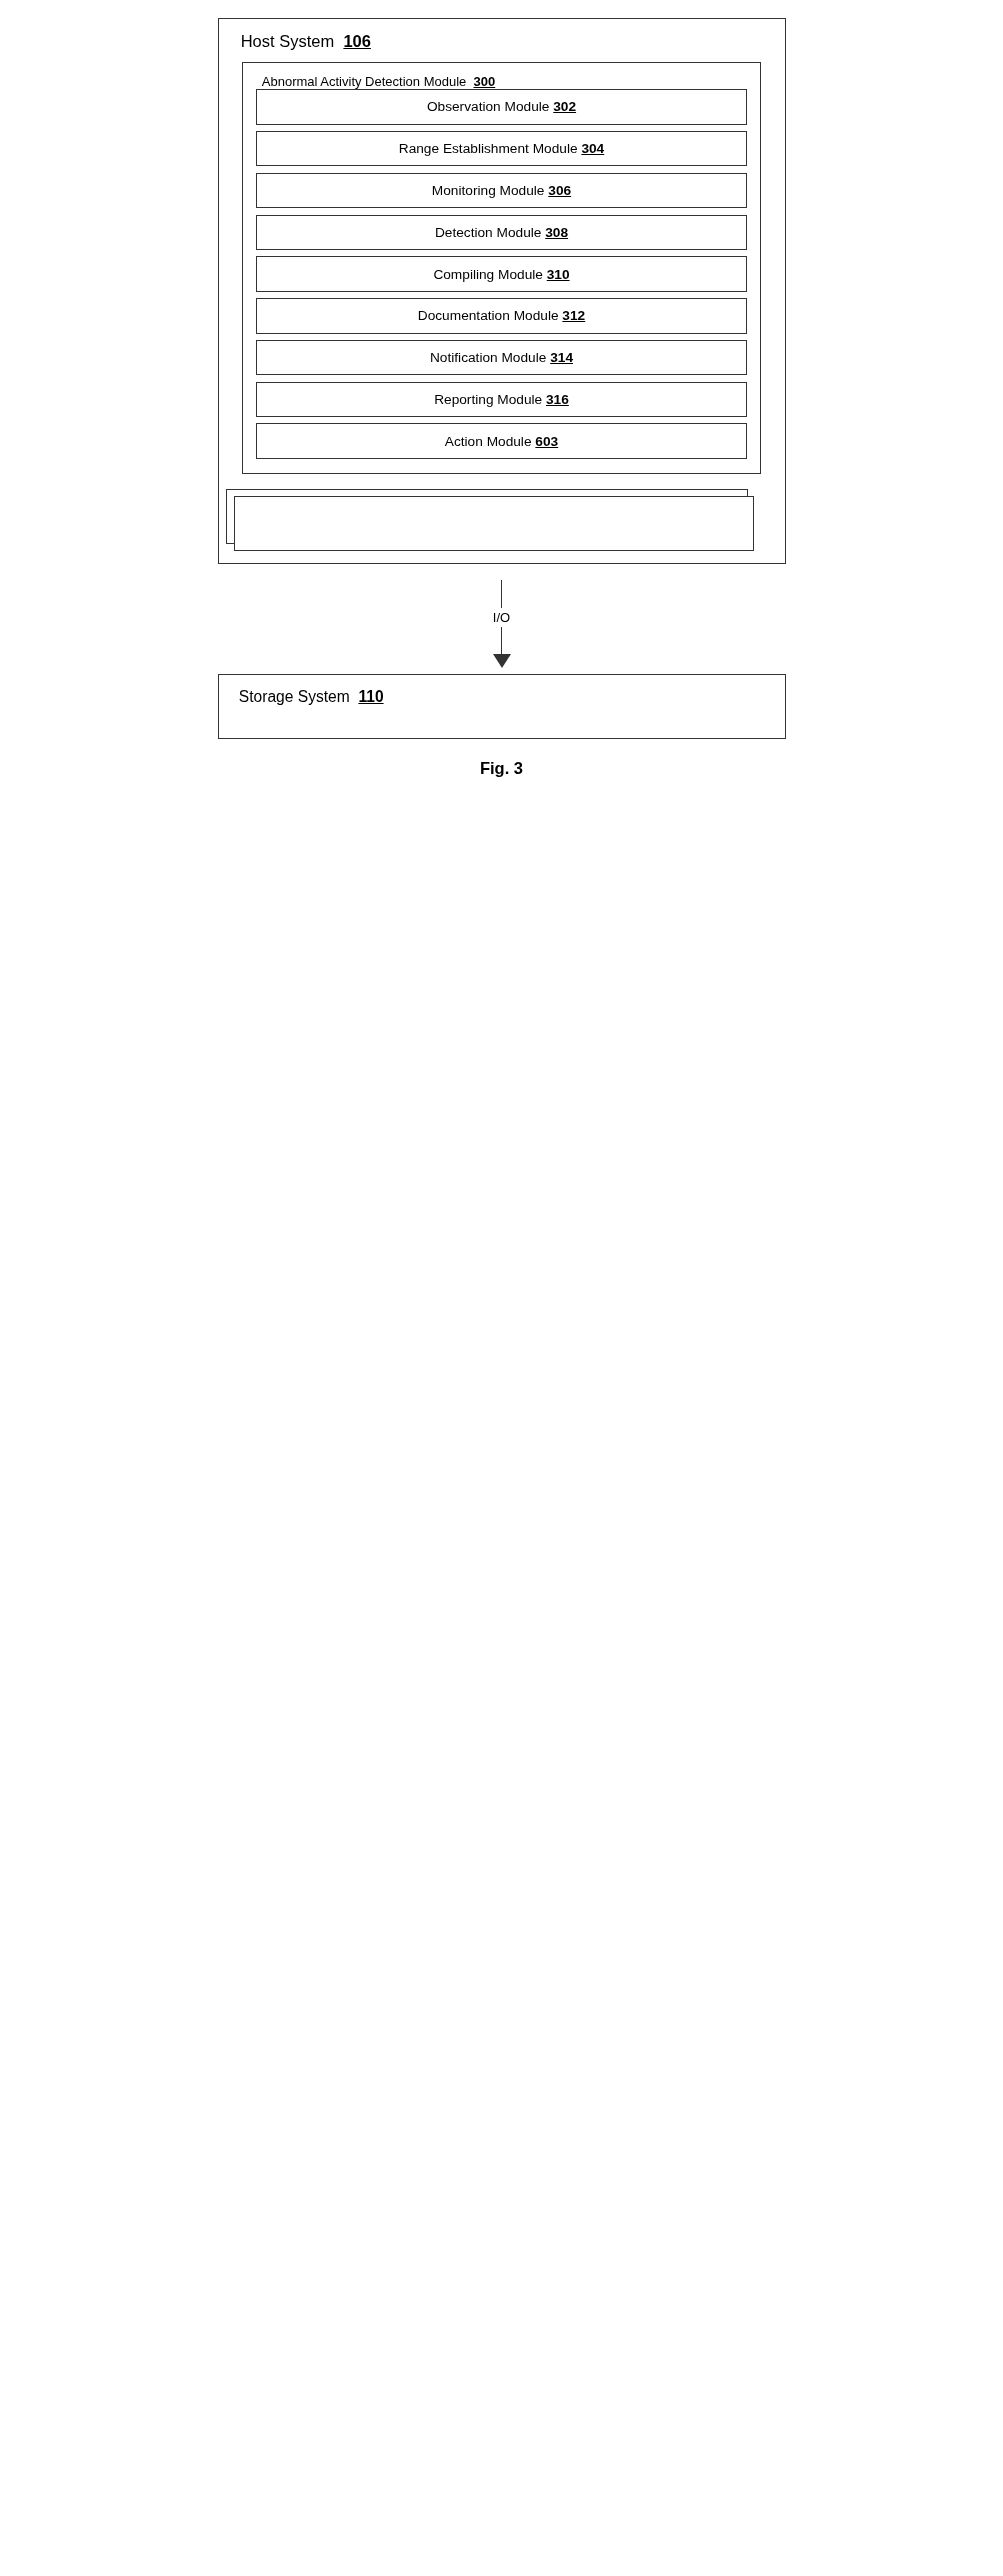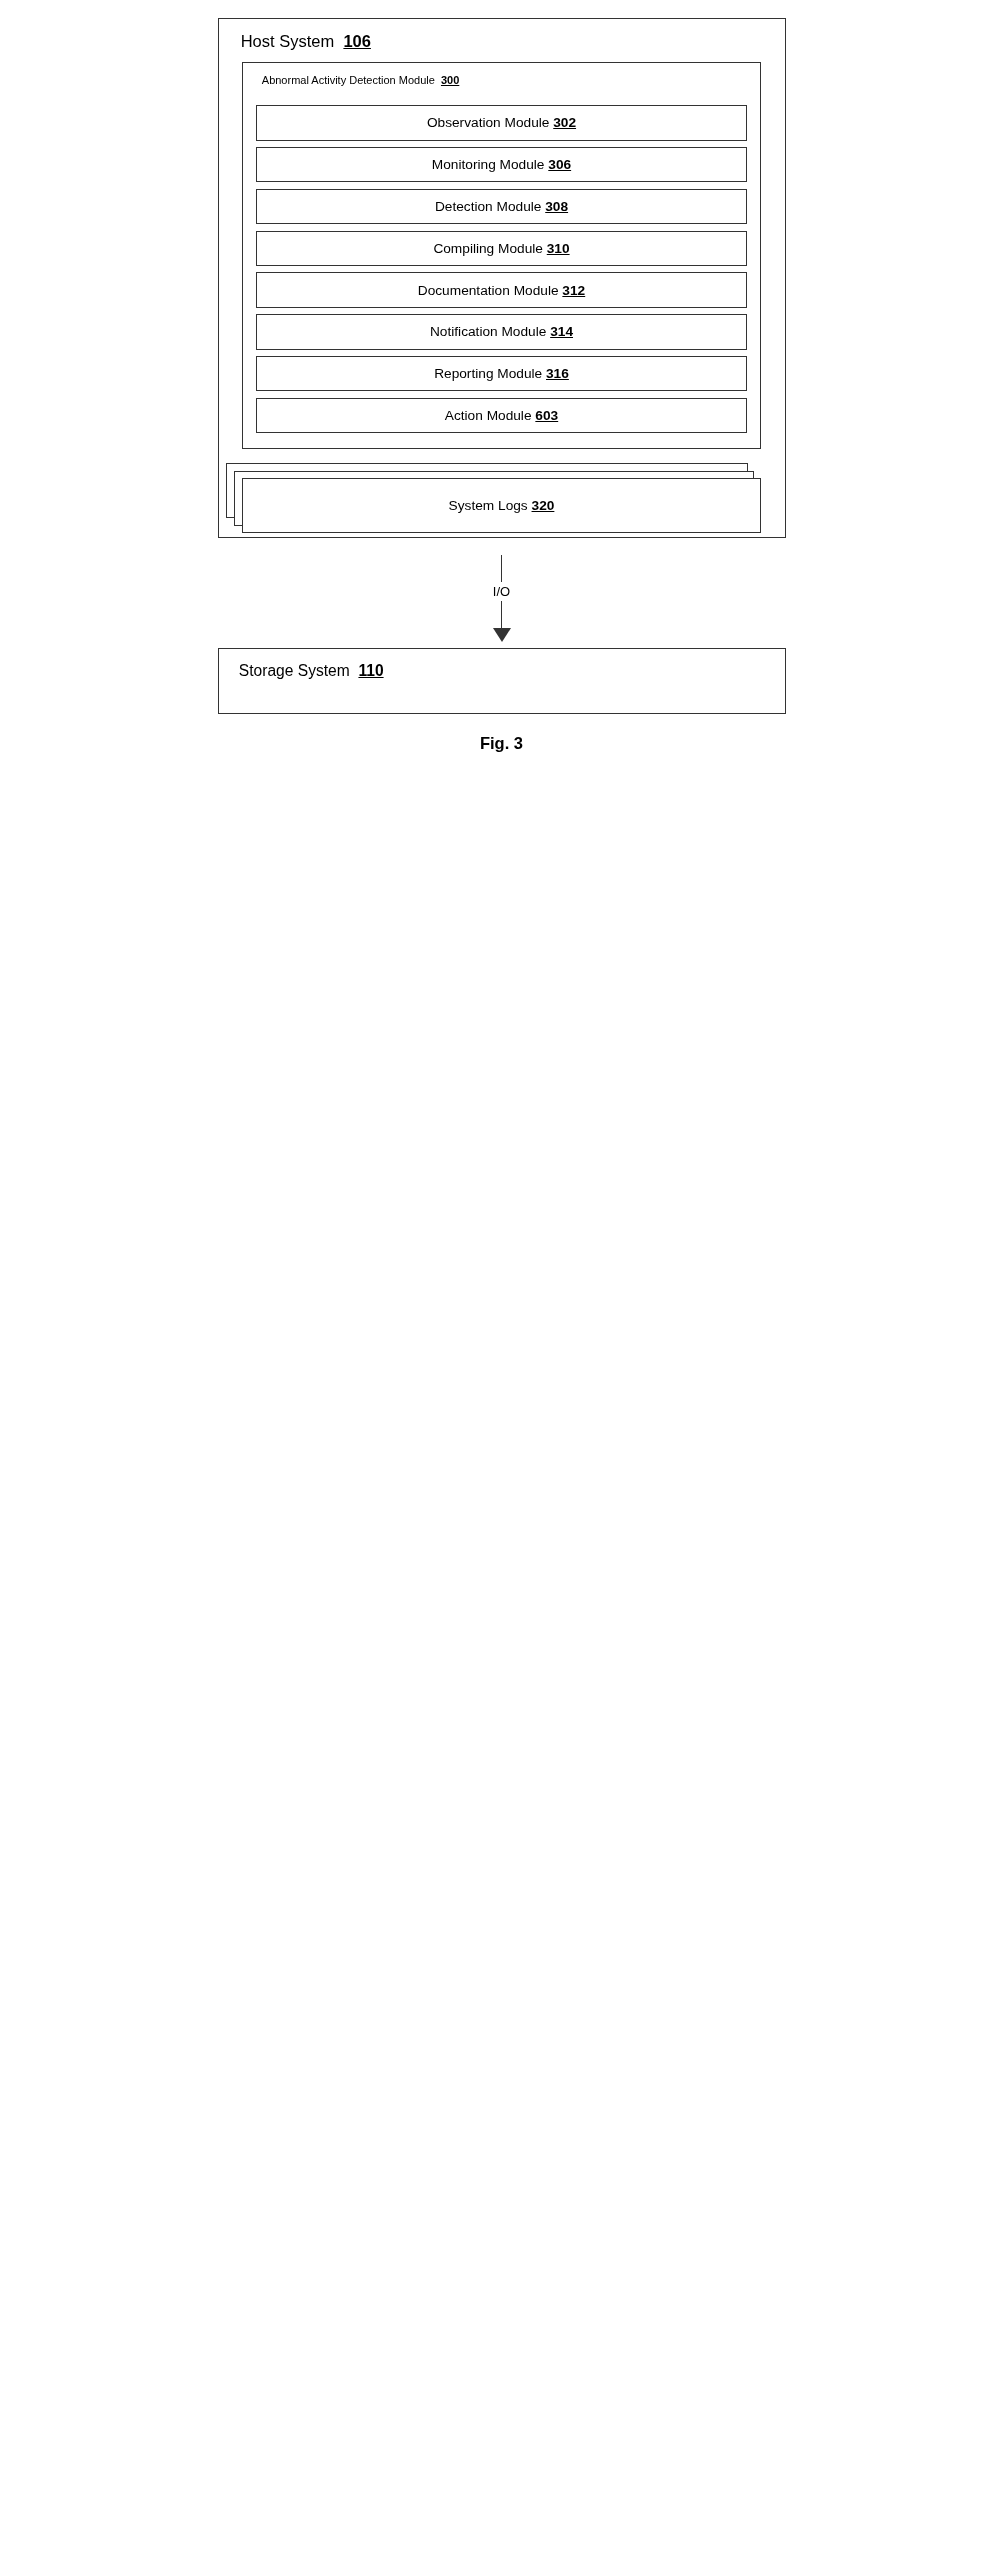--- a/index.html
+++ b/index.html
@@ -43,23 +43,23 @@
     
     .aadm-box {
       border: 1.8px solid #333;
       width: 96%;
       padding: 11px 13px 14.6px 13px;
       display: flex;
       flex-direction: column;
       align-items: center;
     }
     .aadm-label {
-      font-size: 11px;
+      font-size: 13px;
       font-weight: normal;
-      margin-bottom: 19px;
+      margin-bottom: 0;
       align-self: flex-start;
       padding-left: 5.5px;
     }
     .aadm-label .ref {
       text-decoration: underline;
       font-weight: bold;
     }
 
     
     .module-row {
@@ -200,38 +200,35 @@
     </div>
 
     <div class="aadm-box">
       <div class="aadm-label">
         <span>Abnormal Activity Detection Module</span>
         &nbsp;<span class="ref">300</span>
       </div>
 
       <div id="modules-container" style="width:100%;">
           <div class="module-row"><span>Observation Module</span>&nbsp;<span class="ref">302</span></div>
+          <div class="module-row"><span>Range Establishment Module</span>&nbsp;<span class="ref">304</span></div>
           <div class="module-row"><span>Monitoring Module</span>&nbsp;<span class="ref">306</span></div>
           <div class="module-row"><span>Detection Module</span>&nbsp;<span class="ref">308</span></div>
           <div class="module-row"><span>Compiling Module</span>&nbsp;<span class="ref">310</span></div>
           <div class="module-row"><span>Documentation Module</span>&nbsp;<span class="ref">312</span></div>
           <div class="module-row"><span>Notification Module</span>&nbsp;<span class="ref">314</span></div>
           <div class="module-row"><span>Reporting Module</span>&nbsp;<span class="ref">316</span></div>
           <div class="module-row"><span>Action Module</span>&nbsp;<span class="ref">603</span></div>
         </div>
 
     </div>
 
     <div class="system-logs-wrapper">
       <div class="stack-back2"></div>
       <div class="stack-back1"></div>
-      <div class="stack-front">
-        <span>System Logs</span>
-        &nbsp;<span class="ref">320</span>
-      </div>
     </div>
 
   </div>
 
   <div class="arrow-section">
     <div class="arrow-line"></div>
     <div class="arrow-label">I/O</div>
     <div class="arrow-line"></div>
     <div class="arrow-head"></div>
   </div>

